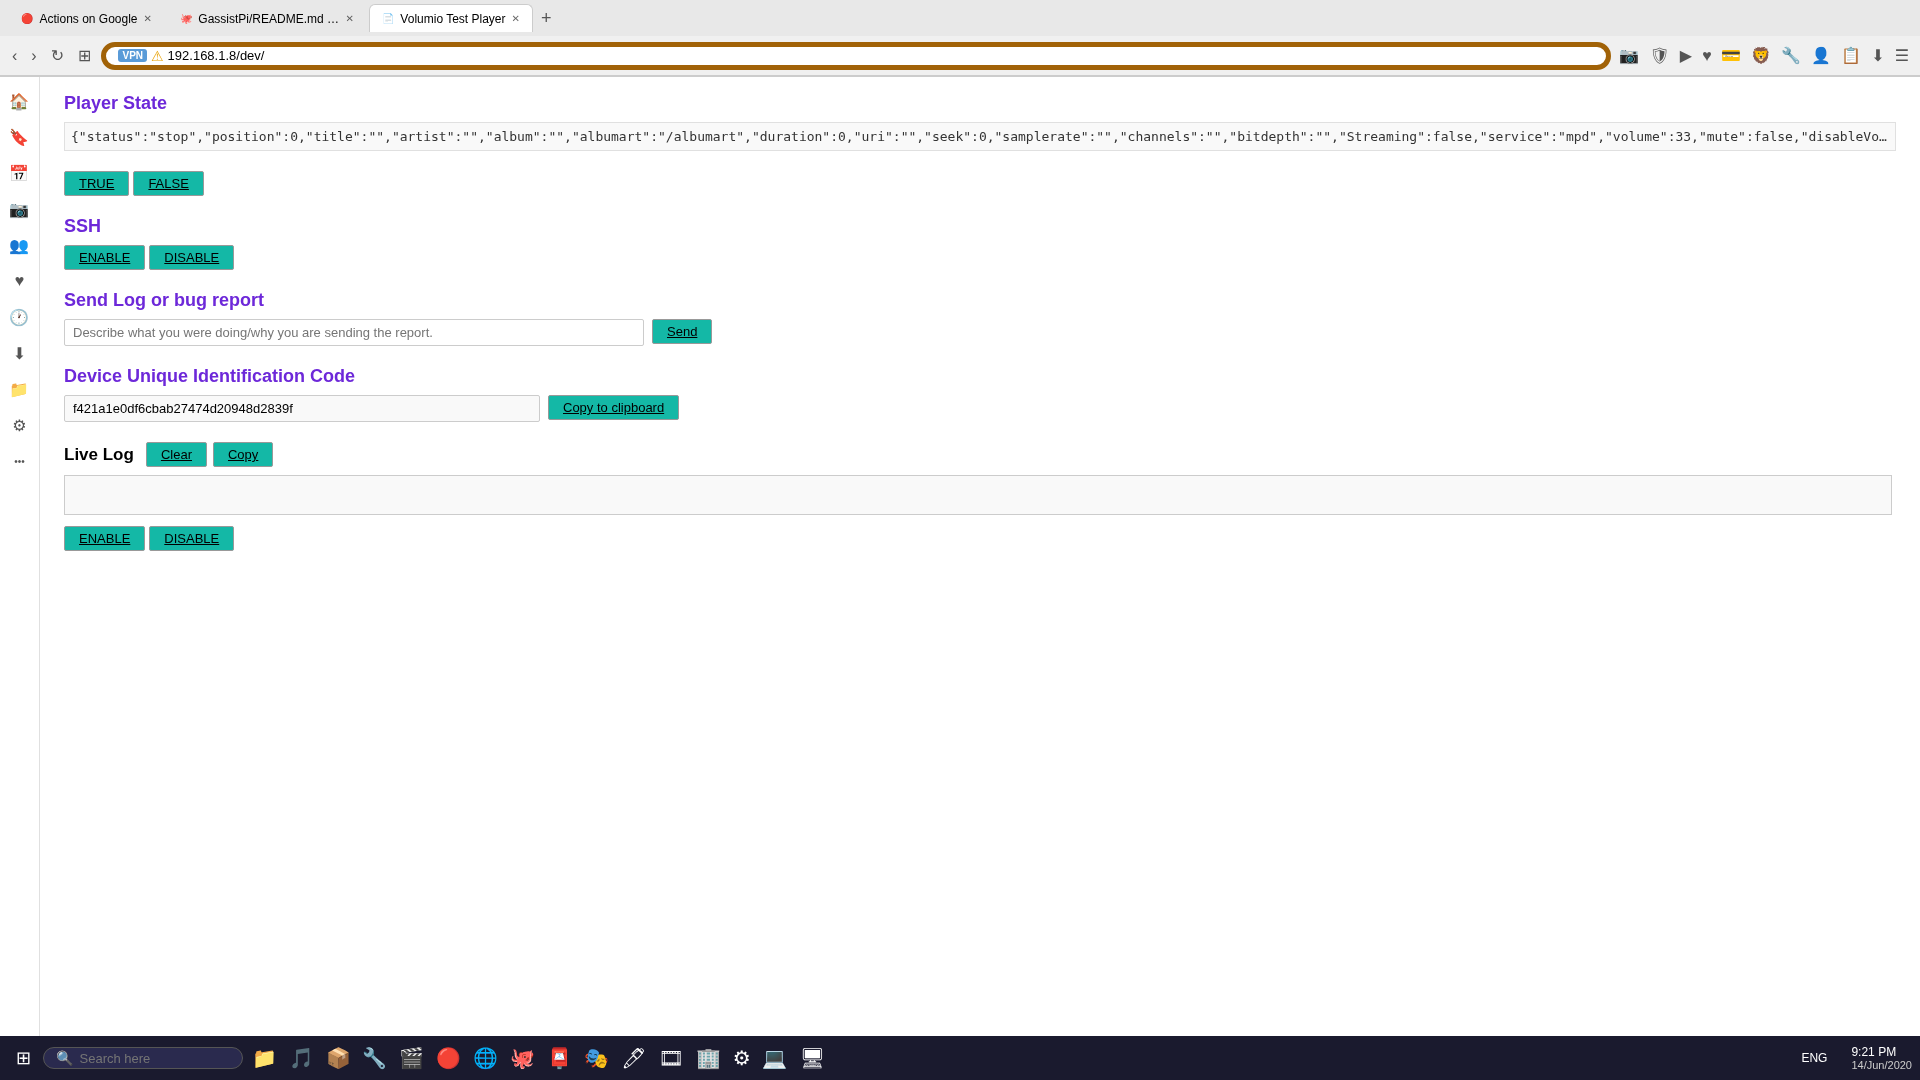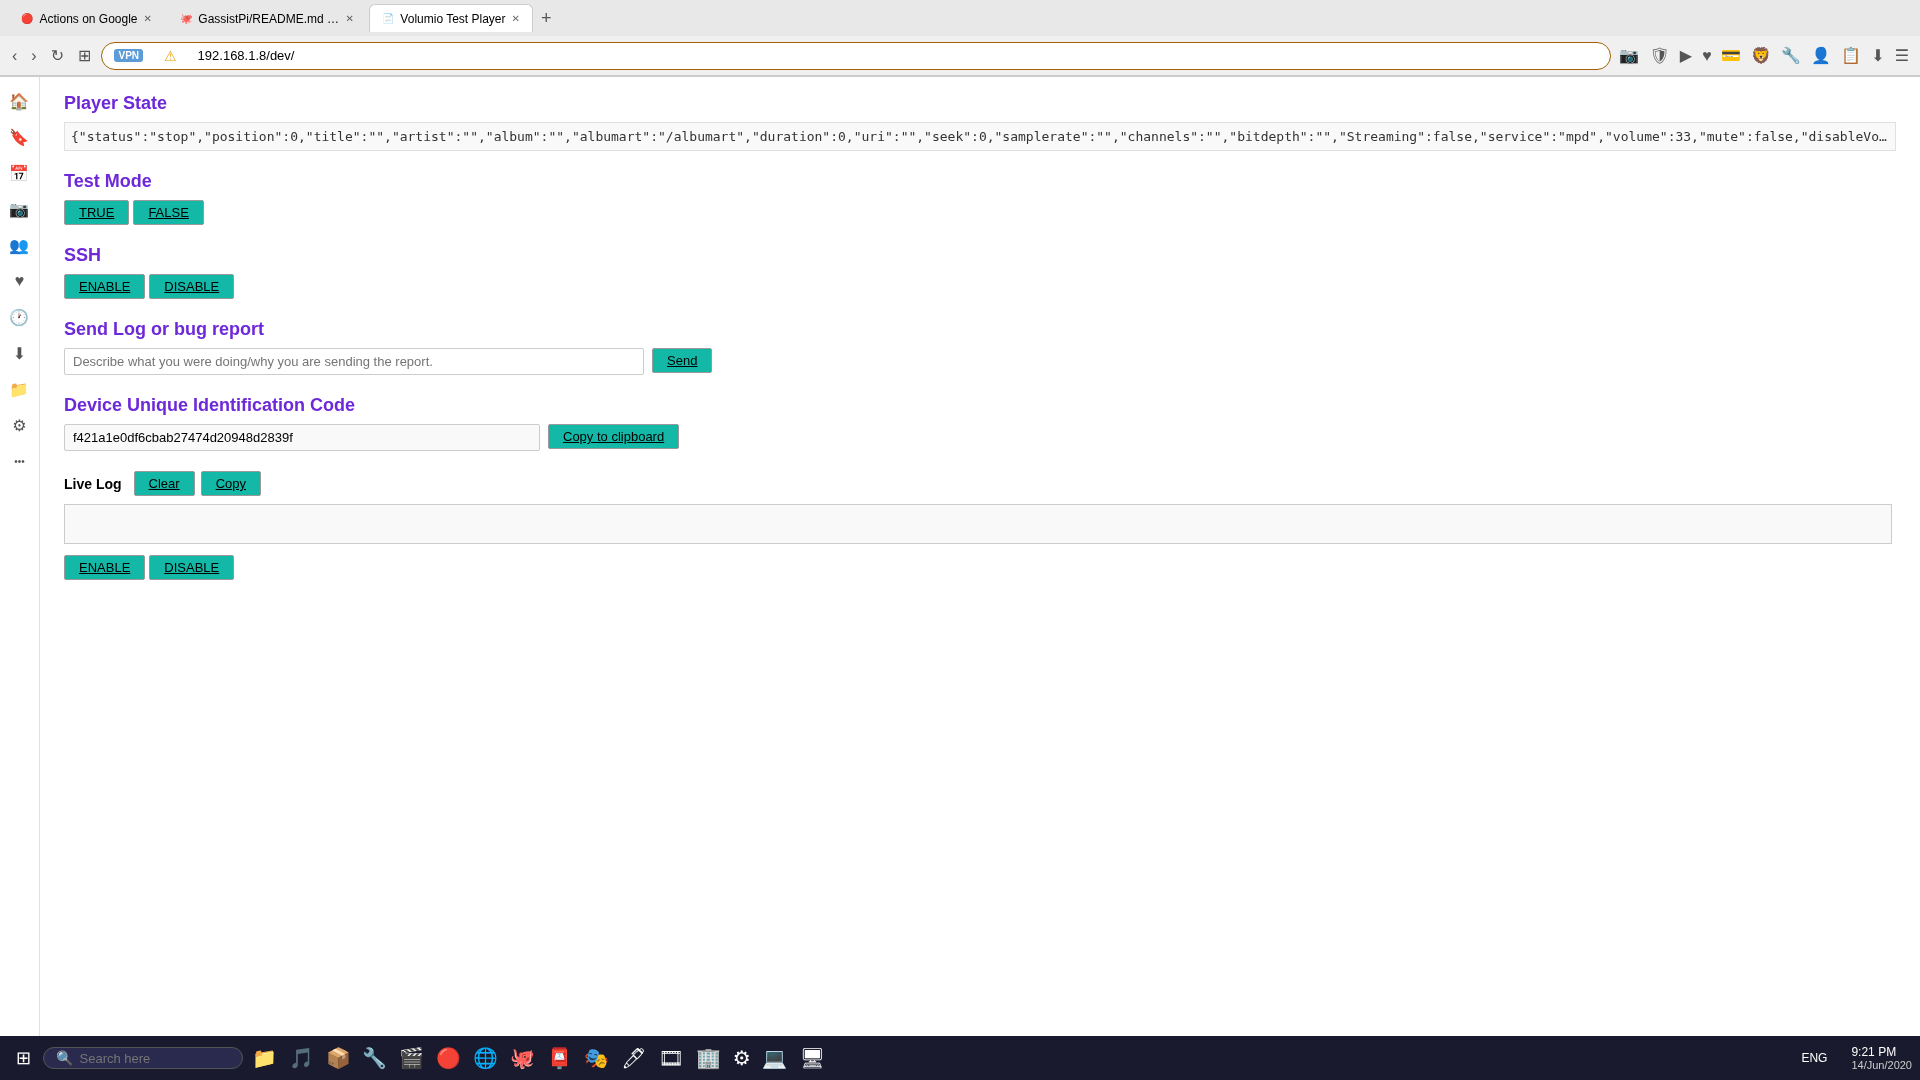--- a/index.html
+++ b/index.html
@@ -66,26 +66,26 @@
       cursor: pointer;
       color: #555;
       padding: 4px;
       border-radius: 3px;
     }
     .address-bar {
       flex: 1;
       display: flex;
       align-items: center;
       background: #fff;
-      border: 1px solid #a16207;
+      border: 5px solid #a16207;
       border-radius: 20px;
       padding: 4px 12px;
       height: 28px;
       font-size: 13px;
-      gap: 21px;
+      gap: 4px;
     }
     .vpn-badge {
       background: #5a9bd8;
       color: white;
       font-size: 10px;
       padding: 1px 4px;
       border-radius: 3px;
       font-weight: bold;
     }
     .warning-icon { color: #e8a000; font-size: 14px; }
@@ -252,21 +252,21 @@
       margin-left: auto;
       display: flex;
       align-items: center;
       gap: 24px;
       color: #fff;
       font-size: 12px;
     }
     .taskbar-time { text-align: left; font-size: 12px; color: #fff; }
     .taskbar-date { font-size: 11px; color: #ccc; }
     .inline-label {
-      font-size: 14px;
+      font-size: 17px;
       font-weight: bold;
       margin-right: 6px;
     }
     .live-log-header { display: flex; align-items: center; gap: 6px; margin-bottom: 4px; }
   </style>
 </head>
 <body>
 
 <div class="browser-chrome">
 
@@ -332,21 +332,20 @@
   </div>
 
   <div class="main-content">
 
     <div class="section">
       <div class="section-title">Player State</div>
       <div class="status-json">{"status":"stop","position":0,"title":"","artist":"","album":"","albumart":"/albumart","duration":0,"uri":"","seek":0,"samplerate":"","channels":"","bitdepth":"","Streaming":false,"service":"mpd","volume":33,"mute":false,"disableVolu</div>
     </div>
 
     <div class="section">
-      <div class="section-title">Test Mode</div>
       <div class="btn-group">
         <button class="btn">TRUE</button>
         <button class="btn">FALSE</button>
       </div>
     </div>
 
     <div class="section">
       <div class="section-title">SSH</div>
       <div class="btn-group">
         <button class="btn">ENABLE</button>

